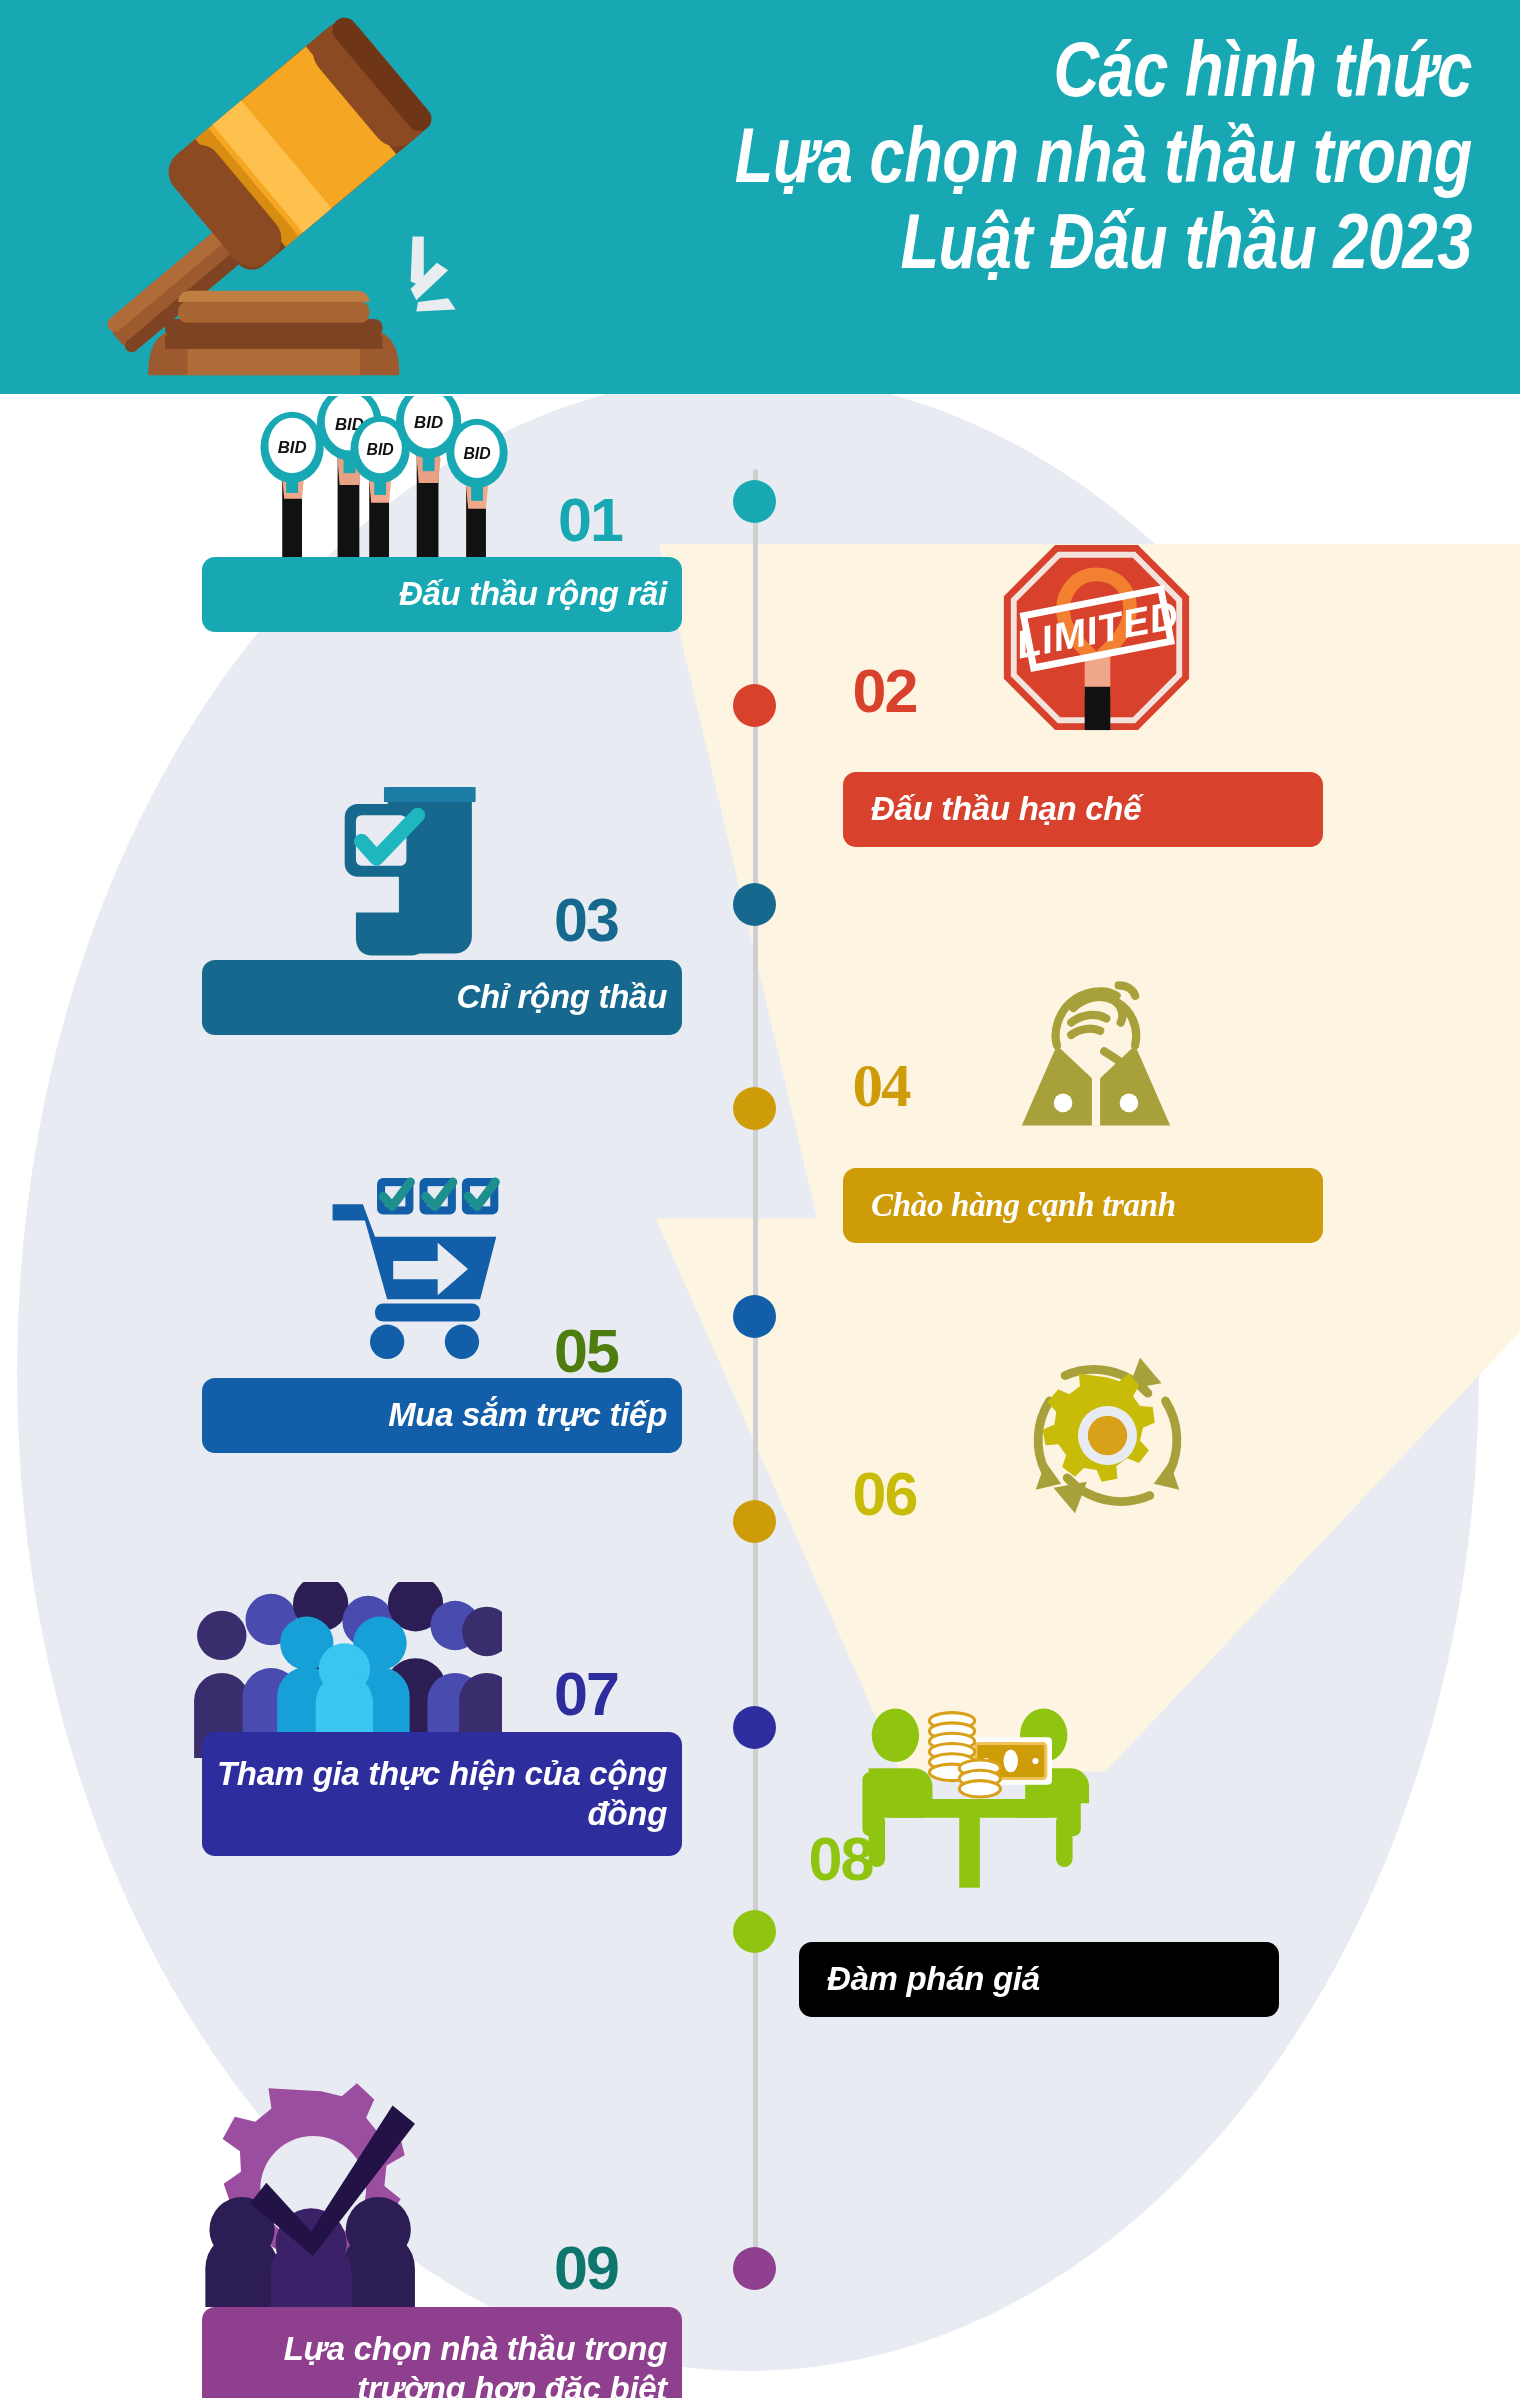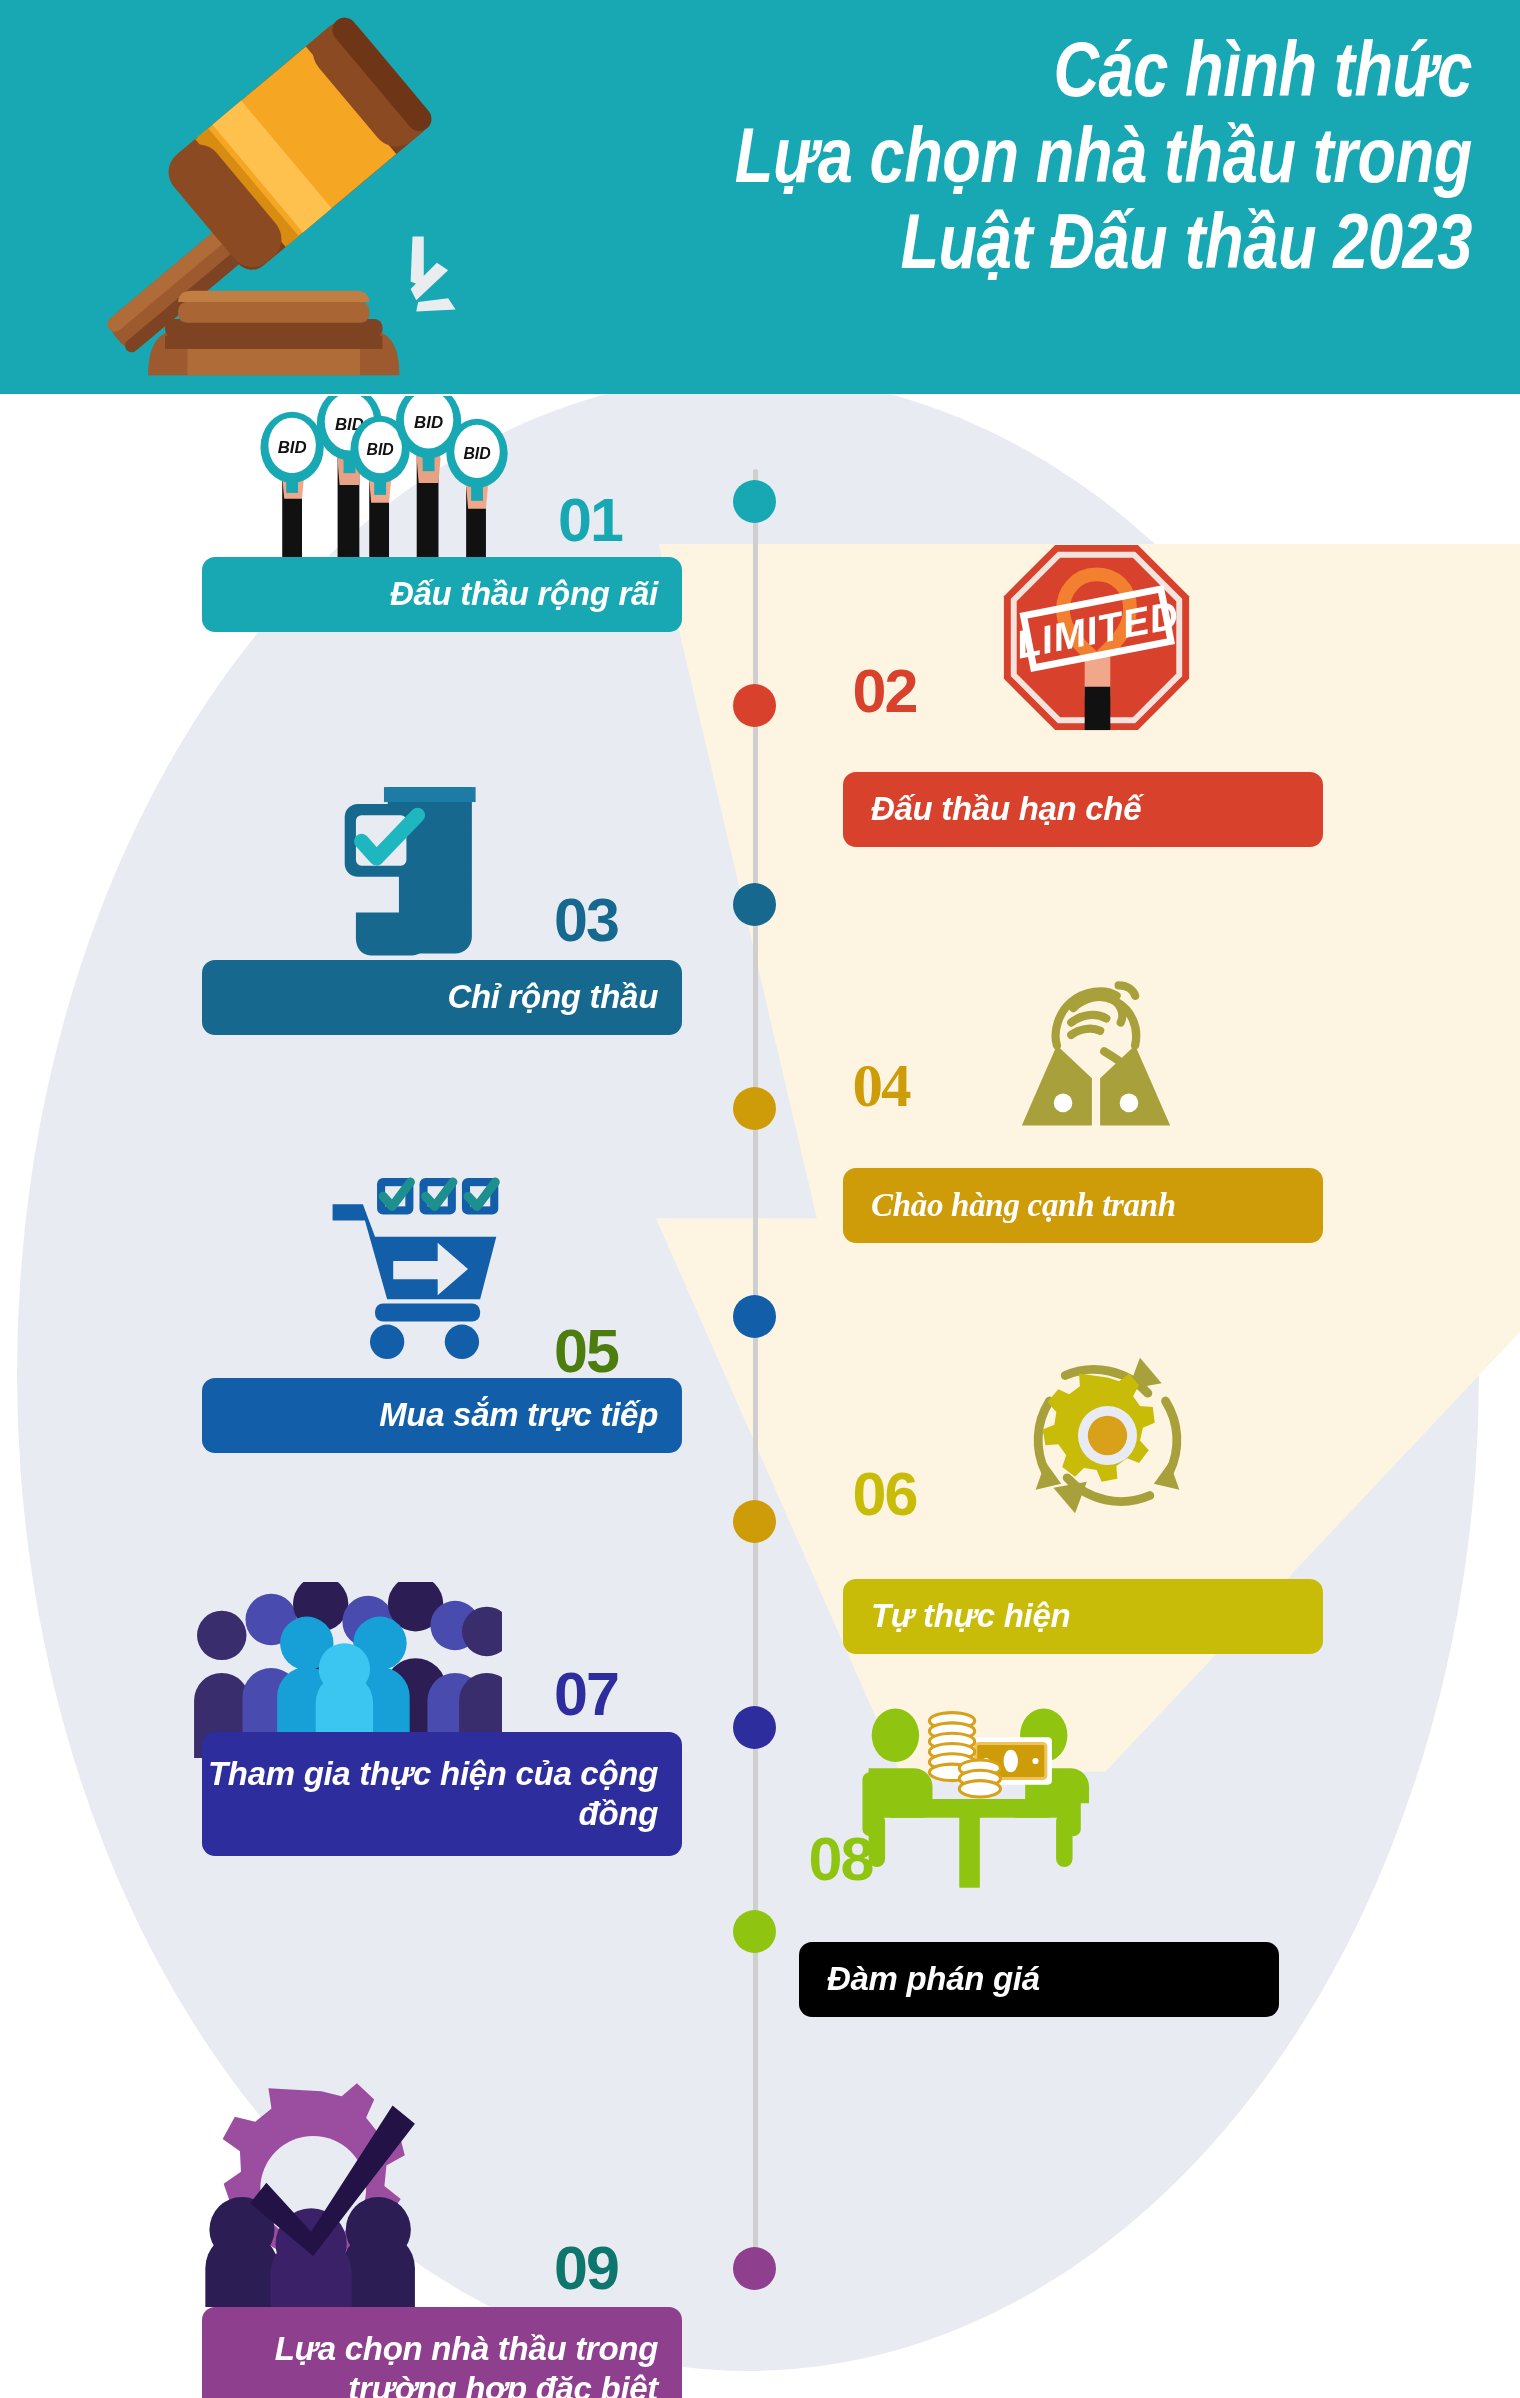--- a/index.html
+++ b/index.html
@@ -34,21 +34,21 @@
            background:#CFCFCF;border-radius:2.8px;}
   .tl-dot{position:absolute;width:43px;height:43px;border-radius:50%;
           left:733px;}
 
   
   .item{position:absolute;}
   .bar{position:absolute;border-radius:13px;display:flex;align-items:center;
        box-sizing:border-box;}
   .bar-label{font-style:italic;font-weight:bold;color:#fff;font-size:33px;
              line-height:1.22;letter-spacing:-0.3px;width:100%;}
-  .left .bar-label{text-align:right;padding-right:24px;}
+  .left .bar-label{text-align:right;padding-right:15px;}
   .right .bar-label{text-align:left;padding-left:28px;}
   .num{position:absolute;font-size:61px;font-weight:bold;line-height:1;
        letter-spacing:-1.9px;}
   .icon-wrap{position:absolute;}
 
   
   .left .bar{left:0;width:480px;}
   .right .bar{left:0;width:480px;margin-top:38px;}
 </style>
 </head>
@@ -272,23 +272,20 @@
       </g>
       <polygon points="128,16 150,42 116,48" fill="#A8A03A"></polygon>
       <polygon points="62,174 40,148 74,142" fill="#A8A03A"></polygon>
       <polygon points="158,122 168,150 142,144" fill="#A8A03A"></polygon>
       <polygon points="32,122 22,150 48,144" fill="#A8A03A"></polygon>
       <path d="M95 36l12 4 10-8 10 12-6 11 7 10 13 1 2 16-12 5-3 13 9 10-10 13-12-5-11 8 1 13-16 3-5-12-13-2-9 9-13-10 4-12-8-11-13 1-3-16 12-5 2-13-9-10 11-13 11 5 11-8-1-13z" fill="#C8BC09"></path>
       <circle cx="95" cy="95" r="30" fill="#E8ECF2"></circle>
       <circle cx="95" cy="95" r="20" fill="#D9A01A"></circle>
     </svg>
     <div class="num" style="left:9.4px;top:105px;color:#C8BC09;">06</div>
-    <div class="bar" style="top:182px;height:75px;background:#C8BC09;">
-      <div class="bar-label">Tự thực hiện</div>
-    </div>
   </div>
 
   <div class="item left" style="left:202px;top:1188px;width:487px;height:281px;">
     <svg class="icon-wrap" viewBox="0 0 330 180" style="left:-37px;top:0px;width:337px;height:178px;">
       <g fill="#3A2D6E">
         <circle cx="52" cy="54" r="25"></circle>
           <path d="M24 178v-58a28 28 0 0 1 56 0v58z"></path>
       </g>
       <g fill="#4A4BAF">
         <circle cx="102" cy="38" r="26"></circle>

